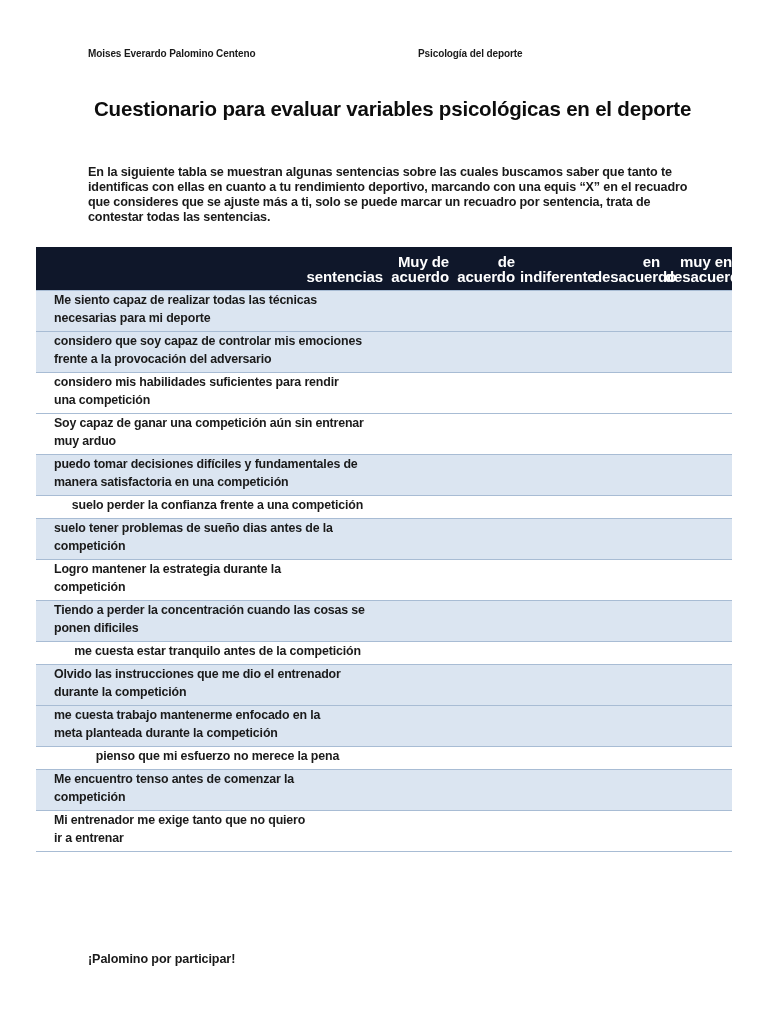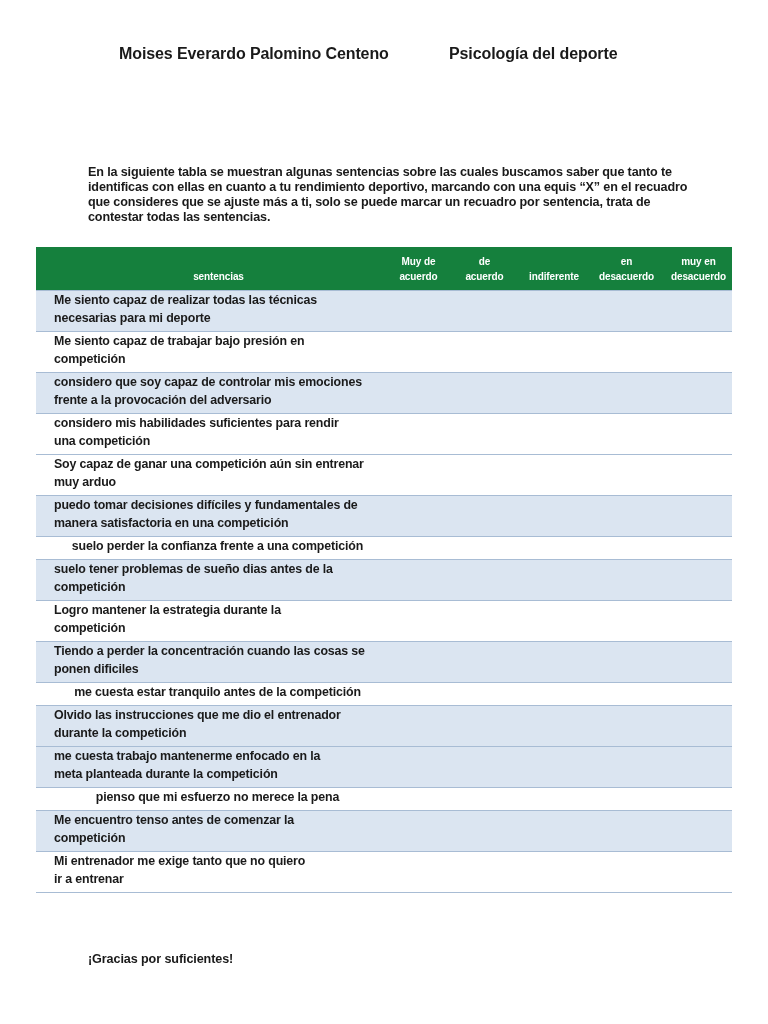--- a/index.html
+++ b/index.html
@@ -22,26 +22,25 @@
   
   .doc-header {
     position: absolute;
     left: 88px;
     top: 44px;
     width: 600px;
   }
   .hdr-row {
     display: flex;
     align-items: flex-end;
-    font-size: 16px;
+    font-size: 10px;
     font-weight: bold;
     color: #1a1a1a;
     line-height: 19px;
     letter-spacing: -0.1px;
-    margin-left: 31px;
   }
   .hdr-author { width: 330px; }
   .hdr-course { }
   .hdr-email {
     font-size: 12.5px;
     font-weight: bold;
     color: #1a1a1a;
     line-height: 19px;
     letter-spacing: -0.1px;
   }
@@ -85,31 +84,31 @@
   }
   table.q col.c-pad  { width: 14px; }
   table.q col.c-sent { width: 333px; }
   table.q col.c-a1   { width: 66px; }
   table.q col.c-a2   { width: 66px; }
   table.q col.c-a3   { width: 73px; }
   table.q col.c-a4   { width: 72px; }
   table.q col.c-a5   { width: 72px; }
 
   thead th {
-    background: #15803d;
+    background: #0f172a;
     color: #ffffff;
-    font-size: 10px;
+    font-size: 15px;
     font-weight: bold;
     letter-spacing: -0.1px;
     vertical-align: bottom;
     padding: 7px 0 6px 0;
     height: 36px;
     line-height: 15px;
     border: none;
-    text-align: center;
+    text-align: right;
   }
   thead th.h-pad { padding: 0; }
   thead th.h-sent { padding-left: 4px; margin-top: 48px; }
   thead th.h-ans { padding-left: 5px; }
   thead th .hl { display: block; white-space: nowrap; }
 
   tbody td {
     border-top: 1px solid #a8bcd4;
     border-bottom: 1px solid #a8bcd4;
     padding: 0;
@@ -150,20 +149,21 @@
 
 <div class="page">
 
   <div class="doc-header">
     <div class="hdr-row">
       <span class="hdr-author">Moises Everardo Palomino Centeno</span>
       <span class="hdr-course">Psicología del deporte</span>
     </div>
   </div>
 
+  <div class="doc-title">Cuestionario para evaluar variables psicológicas en el deporte</div>
 
   <div class="intro">En la siguiente tabla se muestran algunas sentencias sobre las cuales buscamos saber que tanto te identificas con ellas en cuanto a tu rendimiento deportivo, marcando con una equis “X” en el recuadro que consideres que se ajuste más a ti, solo se puede marcar un recuadro por sentencia, trata de contestar todas las sentencias.</div>
 
   <div class="tbl-wrap">
     <table class="q">
       <colgroup>
         <col class="c-pad">
           <col class="c-sent">
           <col class="c-a1">
           <col class="c-a2">
@@ -204,30 +204,20 @@
           <tr class="shade two">
             <td class="pad"></td>
             <td class="sent">Me siento capaz de realizar todas las técnicas
 necesarias para mi deporte</td>
             <td class="ans"></td>
             <td class="ans"></td>
             <td class="ans"></td>
             <td class="ans"></td>
             <td class="ans"></td>
           </tr>
-          <tr class="plain two">
-            <td class="pad"></td>
-            <td class="sent">Me siento capaz de trabajar bajo presión en
-competición</td>
-            <td class="ans"></td>
-            <td class="ans"></td>
-            <td class="ans"></td>
-            <td class="ans"></td>
-            <td class="ans"></td>
-          </tr>
           <tr class="shade two">
             <td class="pad"></td>
             <td class="sent">considero que soy capaz de controlar mis emociones
 frente a la provocación del adversario</td>
             <td class="ans"></td>
             <td class="ans"></td>
             <td class="ans"></td>
             <td class="ans"></td>
             <td class="ans"></td>
           </tr>
@@ -355,15 +345,15 @@
             <td class="ans"></td>
             <td class="ans"></td>
             <td class="ans"></td>
             <td class="ans"></td>
             <td class="ans"></td>
           </tr>
         </tbody>
     </table>
   </div>
 
-  <div class="thanks">¡Gracias por suficientes!</div>
+  <div class="thanks">¡Palomino por participar!</div>
 
 </div>
 
 </body></html>

